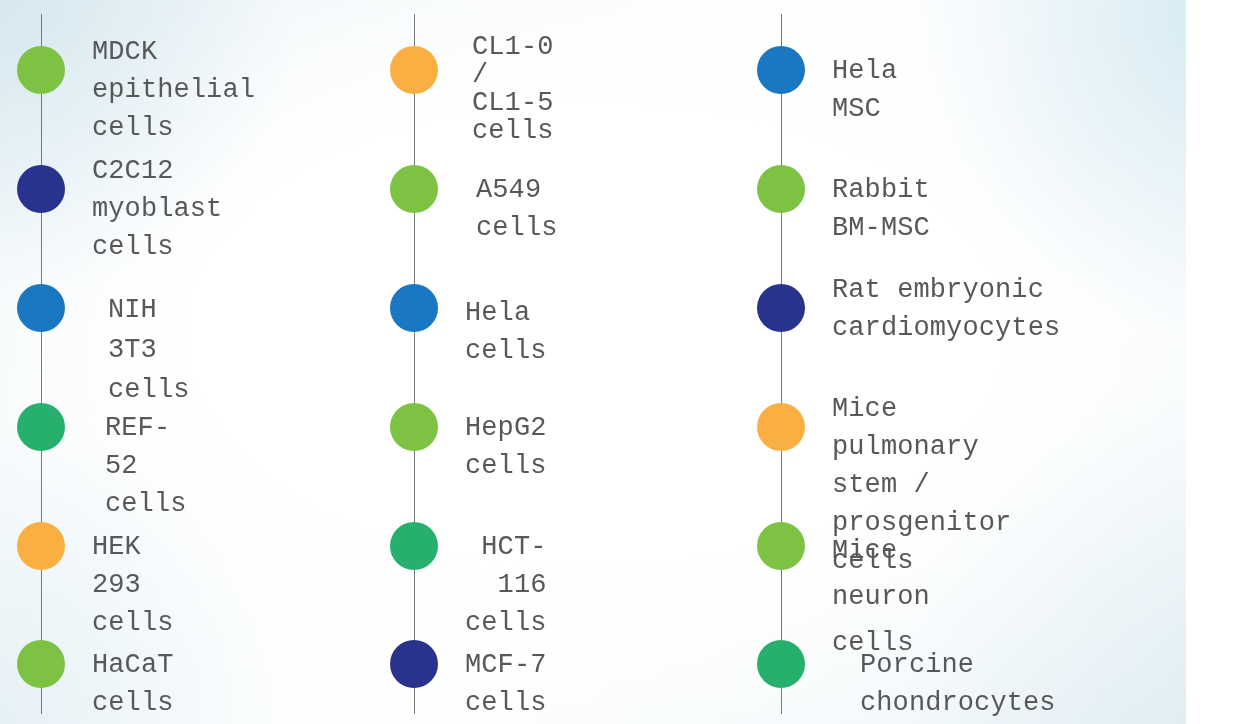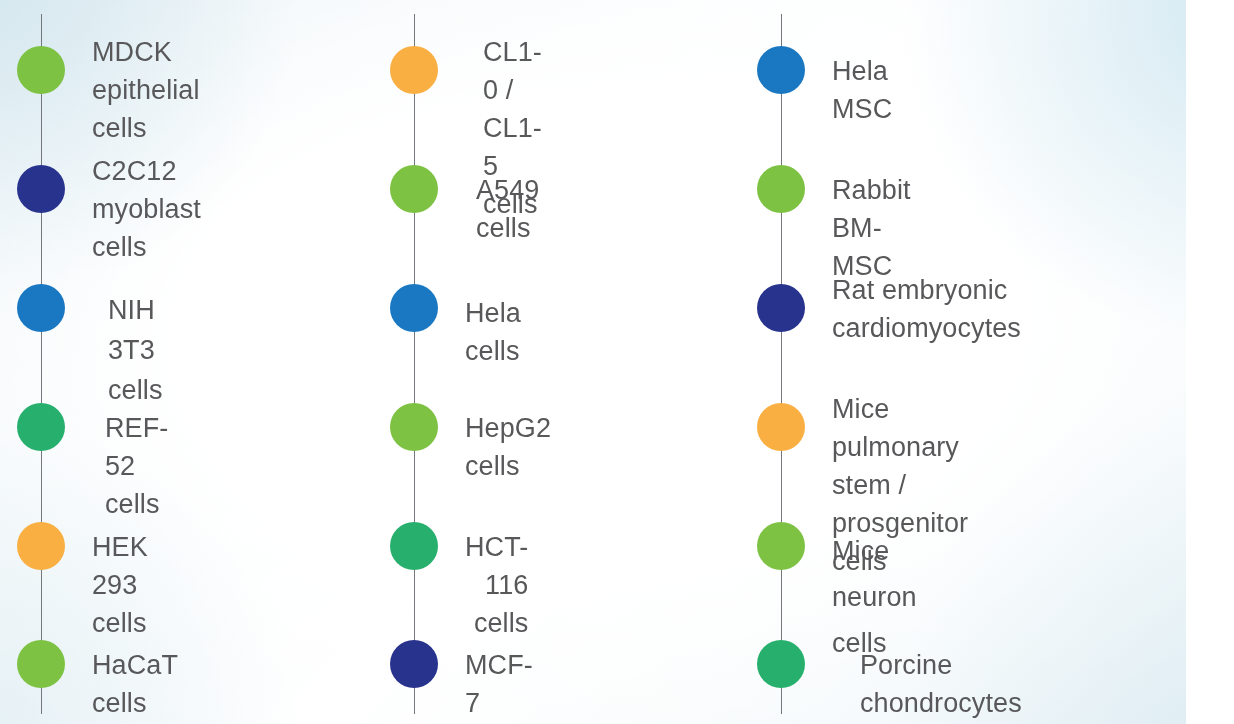--- a/index.html
+++ b/index.html
@@ -18,20 +18,21 @@
   #board {
     position: relative;
     width: 1186px;
     height: 724px;
     box-sizing: border-box;
     background-color: #ffffff;
     background-image:
       radial-gradient(ellipse 78% 72% at 50% 46%, #ffffff 0%, #ffffff 44%, rgba(255,255,255,0.55) 68%, rgba(255,255,255,0.0) 100%),
       linear-gradient(135deg, #e3eef3 0%, #eef5f8 18%, #fbfdfe 40%, #ffffff 55%, #f7fbfc 72%, #e6f1f6 100%);
     overflow: hidden;
+    font-family: Liberation Mono, monospace;
   }
 
   
   #board::before {
     content: "";
     position: absolute;
     inset: 0;
     pointer-events: none;
     background:
       radial-gradient(circle 330px at 1234px 10px, rgba(205,230,240,0.85) 0%, rgba(205,230,240,0.0) 100%),
@@ -91,21 +92,21 @@
       <div class="item-label" style="left: 51px; top: 409px; line-height: 38px; margin-left: 13px;">REF-52 cells</div>
       <div class="dot" style="left: -24px; top: 522px; background: rgb(249, 175, 66);"></div>
       <div class="item-label" style="left: 51px; top: 528px; line-height: 38px;">HEK 293 cells</div>
       <div class="dot" style="left: -24px; top: 640px; background: rgb(125, 194, 66);"></div>
       <div class="item-label" style="left: 51px; top: 646px; line-height: 38px;">HaCaT cells</div>
     </div>
 
   <div class="column" id="col-1" style="left:414px;">
     <div class="axis-line"></div>
   <div class="dot" style="left: -24px; top: 46px; background: rgb(249, 175, 66);"></div>
-      <div class="item-label" style="left: 69px; top: 33px; line-height: 38px;">CL1-0 /
+      <div class="item-label" style="left: 58px; top: 33px; line-height: 28px;">CL1-0 /
 CL1-5 cells</div>
       <div class="dot" style="left: -24px; top: 165px; background: rgb(125, 194, 66);"></div>
       <div class="item-label" style="left: 62px; top: 171px; line-height: 38px;">A549 cells</div>
       <div class="dot" style="left: -24px; top: 284px; background: rgb(26, 120, 194);"></div>
       <div class="item-label" style="left: 51px; top: 294px; line-height: 38px;">Hela cells</div>
       <div class="dot" style="left: -24px; top: 403px; background: rgb(125, 194, 66);"></div>
       <div class="item-label" style="left: 51px; top: 409px; line-height: 38px;">HepG2 cells</div>
       <div class="dot" style="left: -24px; top: 522px; background: rgb(39, 176, 109);"></div>
       <div class="item-label" style="left: 51px; top: 528px; line-height: 38px; text-align: right;">HCT-116 cells</div>
       <div class="dot" style="left: -24px; top: 640px; background: rgb(39, 51, 140);"></div>

